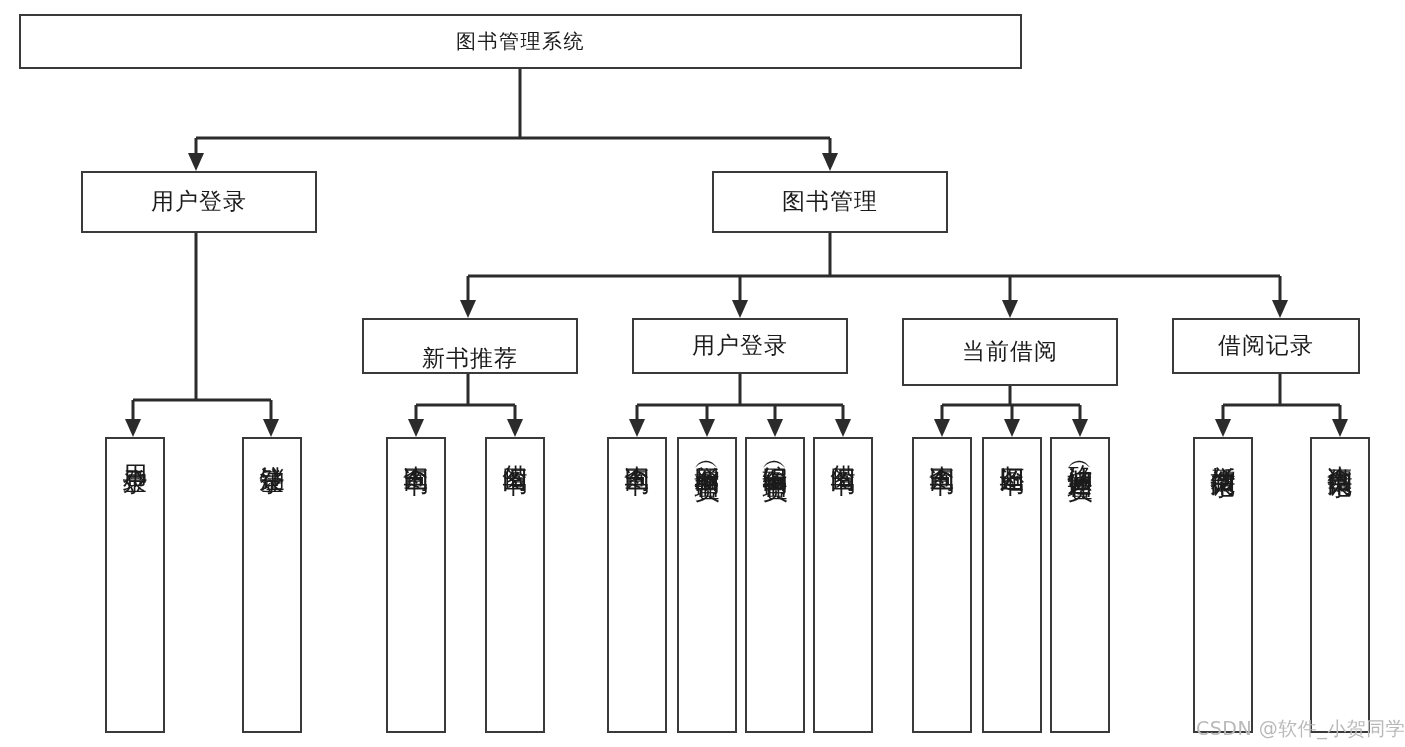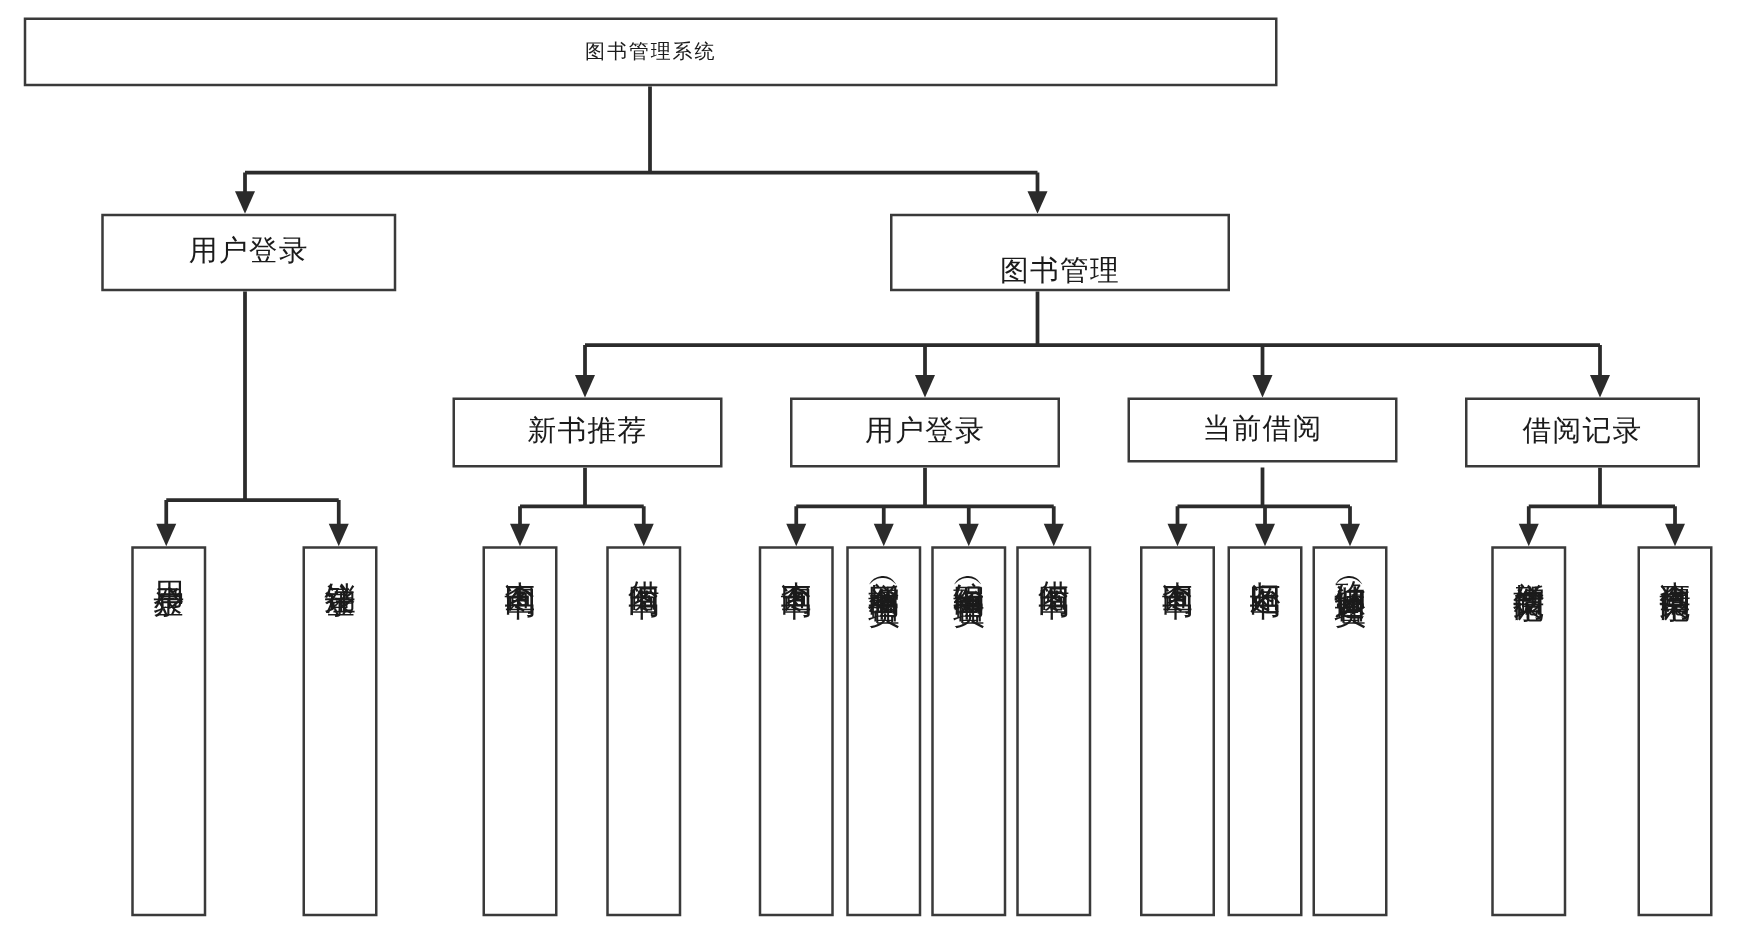--- a/index.html
+++ b/index.html
@@ -41,21 +41,21 @@
     text-align: center;
     line-height: 1.18;
     white-space: pre;
   }
   
   .node.h .label {
     font-size: 23px;
     letter-spacing: 1px;
   }
   .node.root .label {
-    font-size: 16px;
+    font-size: 20px;
     letter-spacing: 1.5px;
   }
   
   .node.v {
     align-items: flex-start;
     justify-content: center;
     padding-top: 6px;
   }
   .node.v .label {
     writing-mode: vertical-rl;
@@ -112,30 +112,30 @@
       </g>
   </svg>
 
   <div id="node-layer">
       <div class="node h root" style="left: 19px; top: 14px; width: 1003px; height: 55px;">
         <span class="label">图书管理系统</span>
       </div>
       <div class="node h" style="left: 81px; top: 171px; width: 236px; height: 62px;">
         <span class="label">用户登录</span>
       </div>
-      <div class="node h" style="left: 712px; top: 171px; width: 272px; height: 62px; align-items: flex-end;">
+      <div class="node h" style="left: 712px; top: 171px; width: 236px; height: 62px;">
         <span class="label">图书管理</span>
       </div>
-      <div class="node h" style="left: 362px; top: 318px; width: 216px; height: 56px;">
+      <div class="node h" style="left: 362px; top: 318px; width: 216px; height: 56px; align-items: flex-end;">
         <span class="label">新书推荐</span>
       </div>
       <div class="node h" style="left: 632px; top: 318px; width: 216px; height: 56px;">
         <span class="label">用户登录</span>
       </div>
-      <div class="node h" style="left: 902px; top: 318px; width: 216px; height: 52px;">
+      <div class="node h" style="left: 902px; top: 318px; width: 216px; height: 68px;">
         <span class="label">当前借阅</span>
       </div>
       <div class="node h" style="left: 1172px; top: 318px; width: 188px; height: 56px;">
         <span class="label">借阅记录</span>
       </div>
       <div class="node v" style="left: 105px; top: 437px; width: 60px; height: 296px;">
         <span class="label">用户登录</span>
       </div>
       <div class="node v" style="left: 242px; top: 437px; width: 60px; height: 296px;">
         <span class="label">注销登录</span>
@@ -168,14 +168,15 @@
         <span class="label">确认归还（管理员）</span>
       </div>
       <div class="node v" style="left: 1193px; top: 437px; width: 60px; height: 296px;">
         <span class="label">新增借阅记录</span>
       </div>
       <div class="node v" style="left: 1310px; top: 437px; width: 60px; height: 296px;">
         <span class="label">查询借阅记录</span>
       </div>
     </div>
 
+  <div class="watermark" style="left: 1196px; top: 716px;">CSDN @软件_小贺同学</div>
 
 </div>
 
 </body></html>

